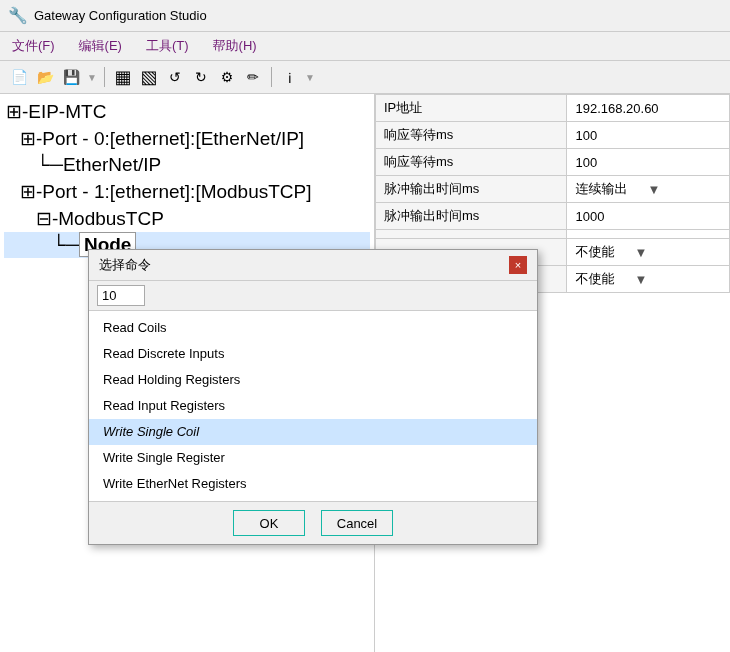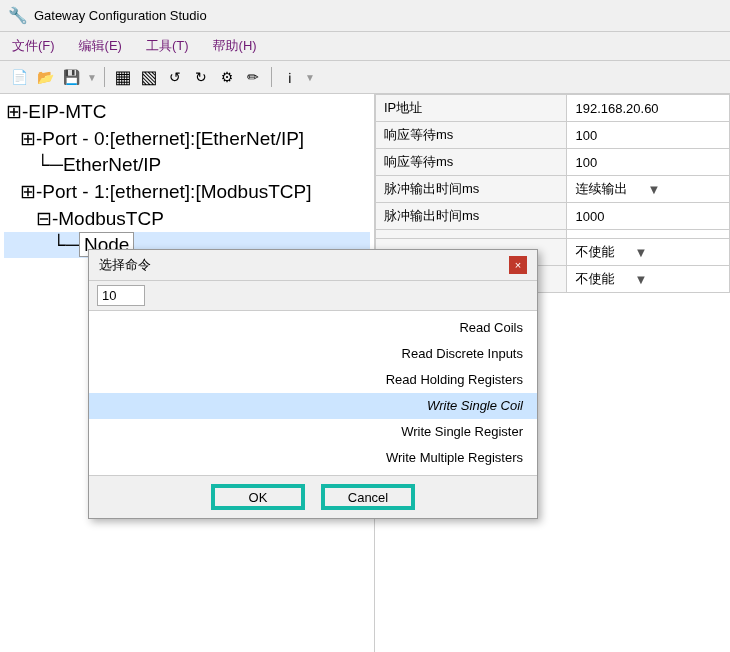--- a/index.html
+++ b/index.html
@@ -154,42 +154,41 @@
       display: flex;
       align-items: center;
       justify-content: center;
       cursor: pointer;
       font-size: 11px;
       border: none;
     }
     .dialog-body {
       padding: 4px 0;
       background: #fff;
-      text-align: right;
     }
     .list-item-row {
       padding: 5px 14px;
       cursor: pointer;
       font-size: 13px;
       border-bottom: 1px solid transparent;
     }
     .list-item-row.selected { background: #cce5ff; font-style: italic; }
     .dialog-footer {
       background: #f0f0f0;
       padding: 8px;
       display: flex;
       justify-content: center;
       gap: 16px;
       border-top: 1px solid #ccc;
     }
     .dialog-btn {
-      width: 94px;
+      width: 72px;
       height: 26px;
       font-size: 13px;
-      border: 4px solid #14b8a6;
+      border: 1px solid #14b8a6;
       background: #f0f0f0;
       cursor: pointer;
     }
   </style>
 </head>
 <body>
 
 <div class="title-bar">
   <span style="font-size:16px;">🔧</span>
   <span>Gateway Configuration Studio</span>
@@ -230,21 +229,21 @@
     </div>
     <div class="tree-item tree-indent-2">
       <span>└─</span><span>EtherNet/IP</span>
     </div>
     <div class="tree-item tree-indent-1">
       <span>⊞-</span><span>Port - 1:[ethernet]:[ModbusTCP]</span>
     </div>
     <div class="tree-item tree-indent-2">
       <span>⊟-</span><span>ModbusTCP</span>
     </div>
-    <div class="tree-item tree-indent-3" style="background:#d4e8ff;">
+    <div class="tree-item tree-indent-3" style="background:#d4e8ff;font-weight:bold;">
       <span>└─</span><span style="border: 1px solid #999; padding: 1px 4px; background:#fff;">Node</span>
     </div>
   </div>
 
   <div class="right-panel">
     <table class="prop-table">
       <tbody>
           <tr>
         <td class="prop-label">IP地址</td>
         <td class="prop-value">192.168.20.60</td>
@@ -302,23 +301,24 @@
       <button class="dialog-close">×</button>
     </div>
 
     <div style="display:flex; align-items:center; padding: 4px 8px; background:#f0f0f0; border-bottom:1px solid #ccc;">
       <input type="text" style="width: 48px; font-size: 13px; border: 1px solid rgb(170, 170, 170); padding: 2px 4px;" value="10">
     </div>
     <div class="dialog-body">
       <div class="list-item-row">Read Coils</div>
       <div class="list-item-row">Read Discrete Inputs</div>
       <div class="list-item-row">Read Holding Registers</div>
+      <div class="list-item-row">Read Input Registers</div>
       <div class="list-item-row selected">Write Single Coil</div>
       <div class="list-item-row">Write Single Register</div>
-      <div class="list-item-row">Write Multiple Registers</div>
+      <div class="list-item-row">Write EtherNet Registers</div>
     </div>
     <div class="dialog-footer">
       <button class="dialog-btn">OK</button>
       <button class="dialog-btn">Cancel</button>
     </div>
   </div>
 
 </div>
 
 </body></html>

